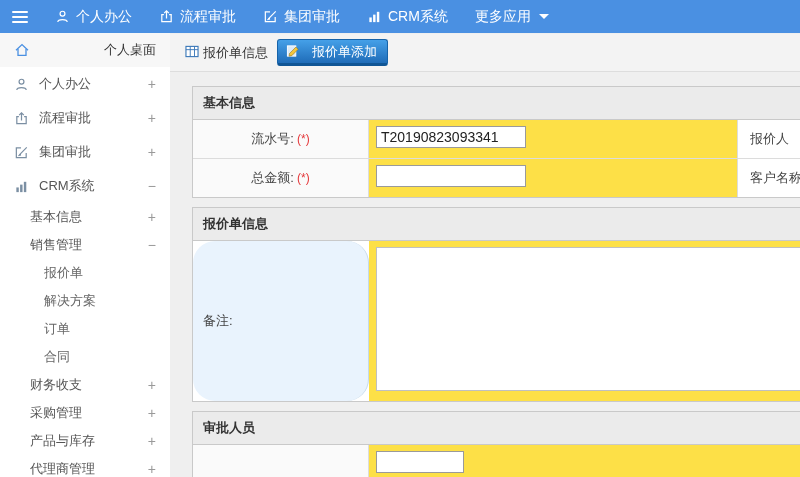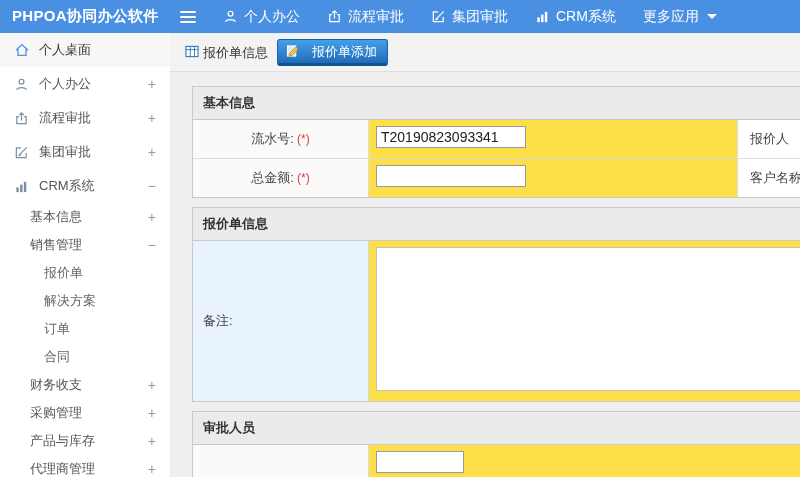--- a/index.html
+++ b/index.html
@@ -14,21 +14,21 @@
     background:#4a90e2; display:flex; align-items:center; color:#fff;
   }
   .brand { font-size:15px; font-weight:bold; padding-left:12px; width:168px; letter-spacing:.3px; }
   .hamburger { display:flex; flex-direction:column; gap:3px; margin-left:12px; cursor:pointer; }
   .hamburger span { display:block; width:16px; height:2px; background:#fff; border-radius:1px; }
   .nav-item { display:flex; align-items:center; gap:6px; font-size:14px; margin-left:27px; cursor:pointer; white-space:nowrap; }
   .nav-item svg { display:block; }
   .caret { width:0; height:0; border-left:5px solid transparent; border-right:5px solid transparent; border-top:5px solid #fff; margin-left:2px; }
   
   .sidebar { position:absolute; top:33px; left:0; width:170px; height:444px; background:#fff; overflow:hidden; }
-  .side-item { display:flex; align-items:center; font-size:13px; color:#555; cursor:pointer; }
+  .side-item { display:flex; align-items:center; font-size:13px; color:#555; cursor:pointer;justify-content:space-between; }
   .side-item.lvl0 { padding:8px 14px; }
   .side-item.lvl1 { padding:5px 14px 5px 30px; }
   .side-item.lvl2 { padding:5px 14px 5px 44px; color:#666; }
   .side-item.active { background:#f7f7f7; color:#333; }
   .sicon { width:16px; height:16px; margin-right:9px; display:flex; align-items:center; }
   .expander { margin-left:auto; color:#999; font-size:14px; line-height:1; }
   
   .main { position:absolute; top:34px; left:170px; width:630px; height:444px; overflow:hidden; }
   .tabstrip { height:38px; background:#f3f3f3; border-bottom:1px solid #ddd; display:flex; align-items:center; padding-left:6px; }
   .tab-info { display:flex; align-items:center; gap:4px; font-size:13px; color:#333; padding:0 9px; cursor:pointer; }
@@ -41,34 +41,33 @@
   .section { width:700px; border:1px solid #c9c9c9; background:#fff; margin-bottom:9px; }
   .sec-header { background:#ebebeb; border-bottom:1px solid #c9c9c9; font-weight:bold; font-size:13px; color:#333; padding:7px 10px; }
   .frow { display:flex; border-bottom:1px solid #dcdcdc; }
   .frow:last-child { border-bottom:none; }
   .cell-label { width:176px; background:#fafafa; padding:10px 10px; font-size:13px; color:#444; border-right:1px solid #dcdcdc; flex-shrink:0;text-align:center; }
   .cell-value { width:369px; background:#fde047; padding:6px 7px; border-right:1px solid #dcdcdc; flex-shrink:0; }
   .cell-label2 { flex:1; padding:10px 12px; font-size:13px; color:#444; white-space:nowrap; overflow:hidden; }
   .req { color:#e4393c; margin-left:3px; font-size:12px; }
   input.text { height:22px; border:1px solid #9a9a9a; font-size:14px; padding:1px 4px; width:150px; color:#222; font-family:inherit; background:#fff; }
   
-  .cell-label.remark { background:#e9f3fd; height:160px; display:flex; align-items:center; border-right:1px solid #c5d9ea; }
+  .cell-label.remark { background:#e9f3fd; height:160px; display:flex; align-items:center; border-right:1px solid #c5d9ea;border-radius:22px; }
   .cell-value.grow { width:auto; flex:1; border-right:none; }
   textarea.remark-area { width:505px; height:144px; border:1px solid #c0c0c0; resize:none; font-family:inherit; font-size:13px; padding:4px; }
   
   .approve-cell { padding:6px 7px 20px 7px; }
   .picker-line { display:flex; align-items:center; gap:10px; }
   input.picker { width:88px; height:22px; border:1px solid #9a9a9a; font-size:13px; padding:1px 4px; font-family:inherit; }
   .link { color:#1f6fc4; font-size:13px; text-decoration:none; cursor:pointer; }
 </style>
 </head>
 <body>
 
 <div class="topbar">
-  <div class="brand">PHPOA协同办公软件</div>
   <div class="hamburger">
       <span></span>
       <span></span>
       <span></span>
     </div>
 
   <div class="nav-item">
     <span>
         <svg width="15" height="15" viewBox="0 0 16 16" fill="none" stroke="#fff" stroke-width="1.3">
           <circle cx="8" cy="5" r="2.6"></circle>

